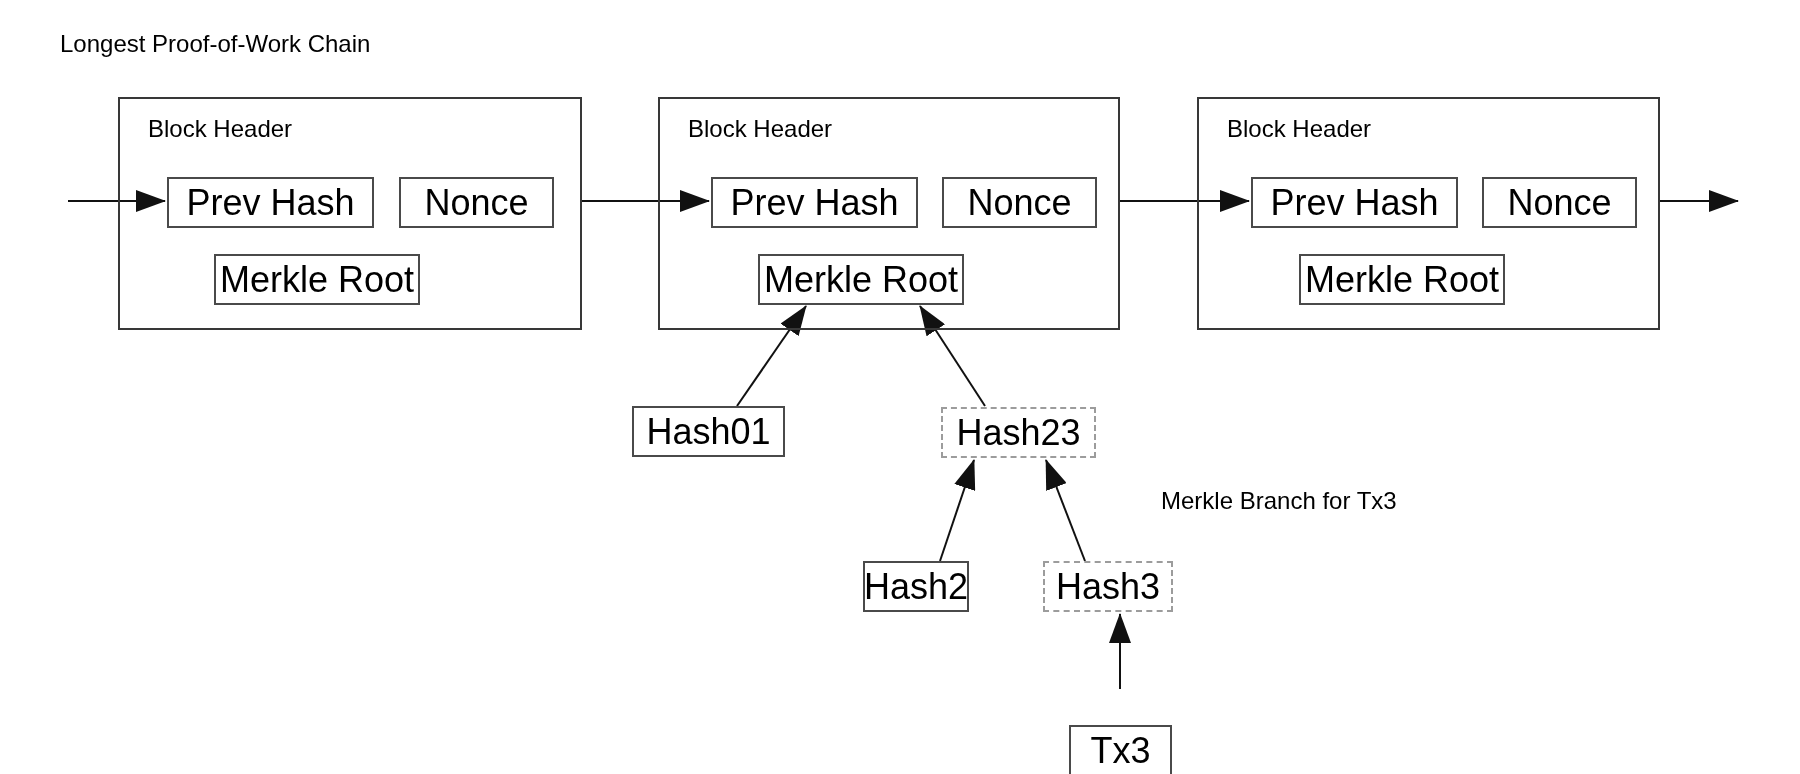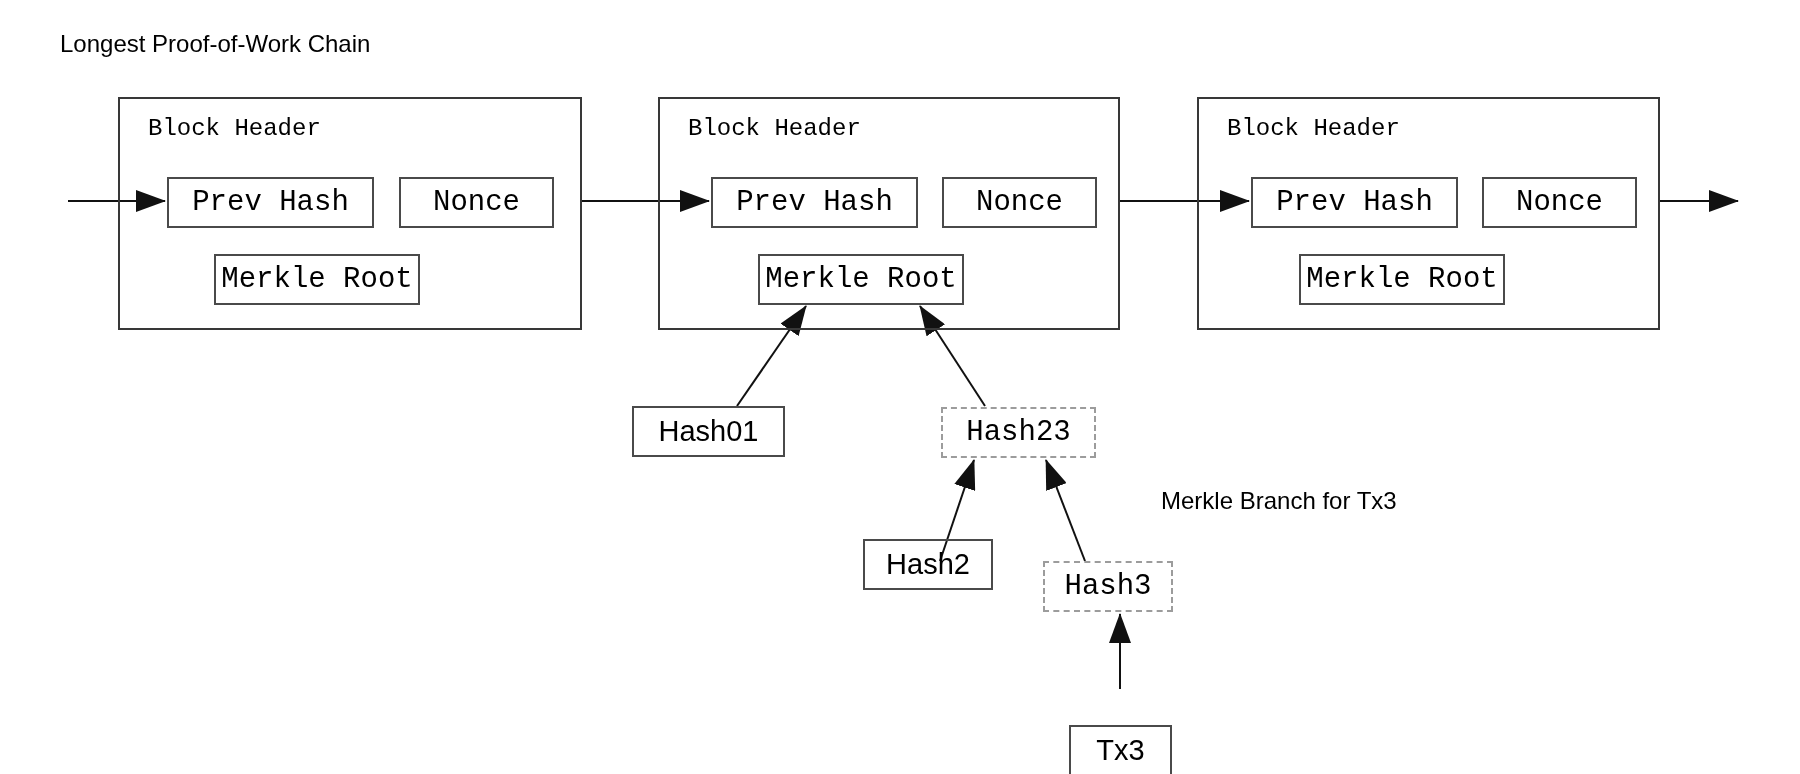--- a/index.html
+++ b/index.html
@@ -29,37 +29,35 @@
     line-height: 1.15;
     white-space: nowrap;
     color: #000000;
   }
   .block {
     position: absolute;
     z-index: 1;
     border: 2px solid #383838;
     background: transparent;
     box-sizing: border-box;
-    font-family: Liberation Mono, monospace;
   }
   .box {
     position: absolute;
     z-index: 2;
     border: 2px solid #4a4a4a;
     background: transparent;
     box-sizing: border-box;
     display: flex;
     align-items: center;
     justify-content: center;
-    font-size: 29px;
+    font-size: 36px;
     white-space: nowrap;
   }
   .dashed {
     border: 2px dashed #9c9c9c;
-    font-family: Liberation Mono, monospace;
   }
 </style>
 </head>
 <body>
 
 <div class="canvas">
 
   <svg class="arrows-layer" width="1800" height="774" viewBox="0 0 1800 774" xmlns="http://www.w3.org/2000/svg">
     <defs>
       <marker id="arrow" viewBox="0 0 30 22" refX="29" refY="11" markerWidth="30" markerHeight="22" orient="auto" markerUnits="userSpaceOnUse">
@@ -121,21 +119,21 @@
   </div>
 
   <div class="box" style="left:632px; top:406px; width:153px; height:51px;">
     <span>Hash01</span>
   </div>
 
   <div class="box dashed" style="left:941px; top:407px; width:155px; height:51px;">
     <span>Hash23</span>
   </div>
 
-  <div class="box" style="left:863px; top:539px; width:130px; height:51px;">
+  <div class="box" style="left:863px; top:561px; width:106px; height:51px;">
     <span>Hash2</span>
   </div>
 
   <div class="box dashed" style="left:1043px; top:561px; width:130px; height:51px;text-align:right;">
     <span>Hash3</span>
   </div>
 
   <div class="box" style="left:1069px; top:689px; width:103px; height:51px;margin-top:36px;">
     <span>Tx3</span>
   </div>

